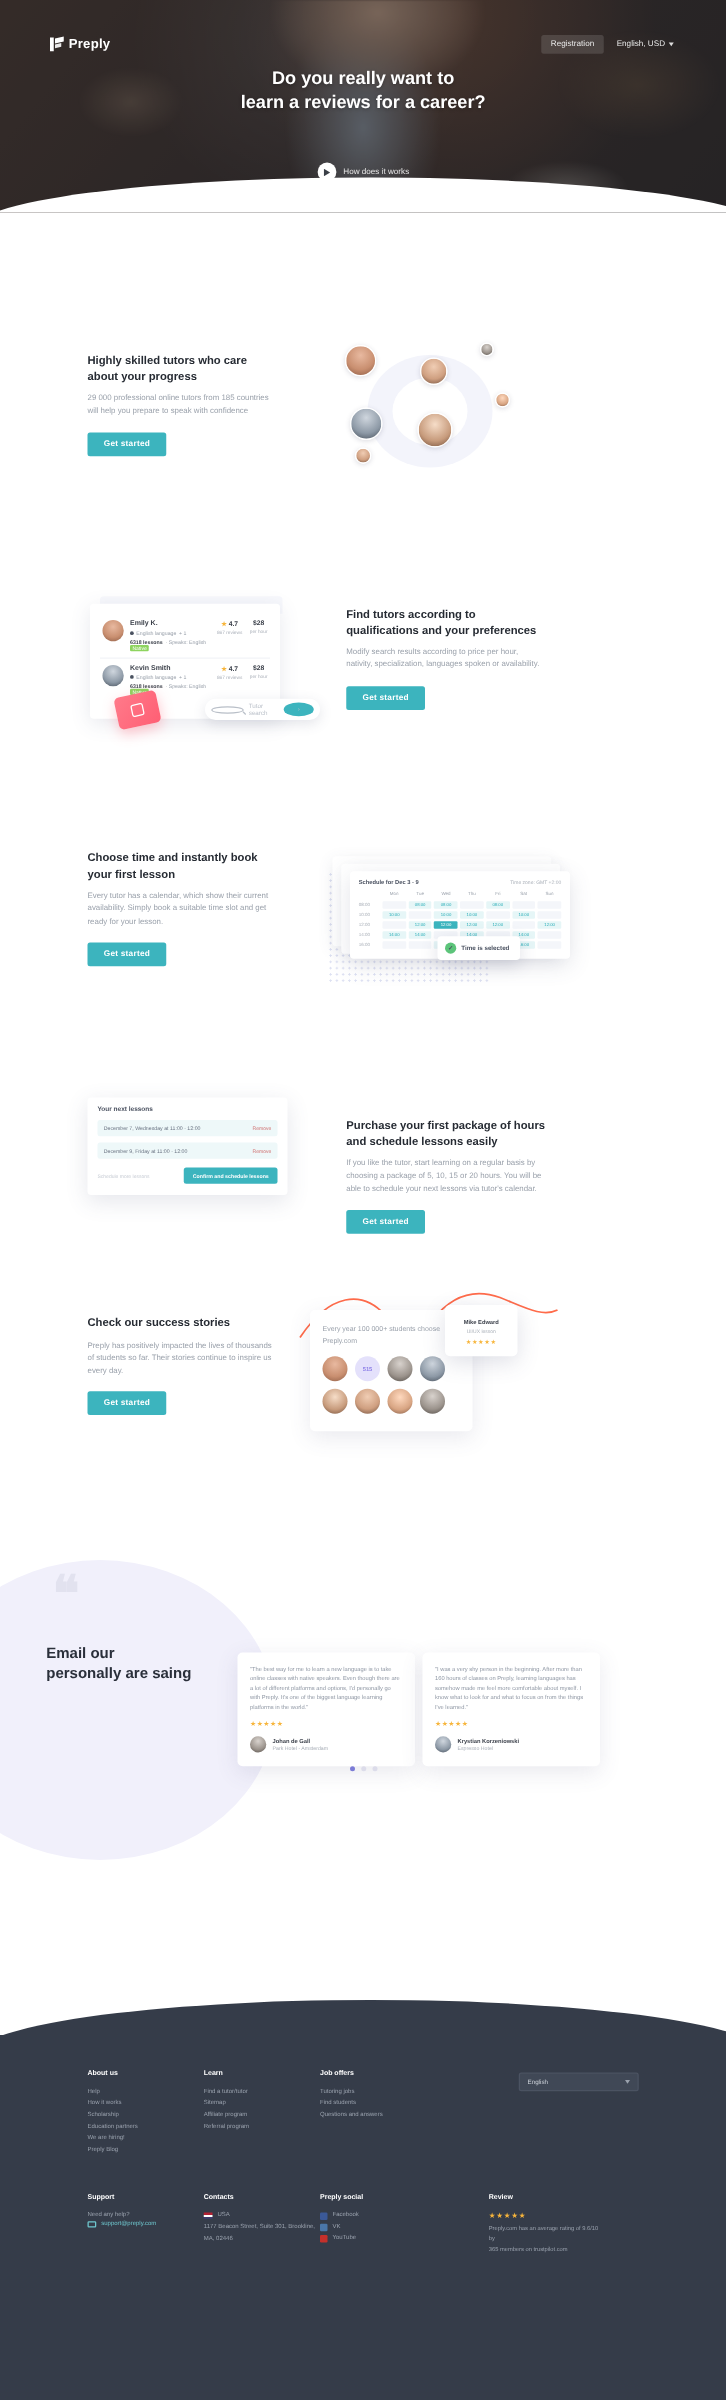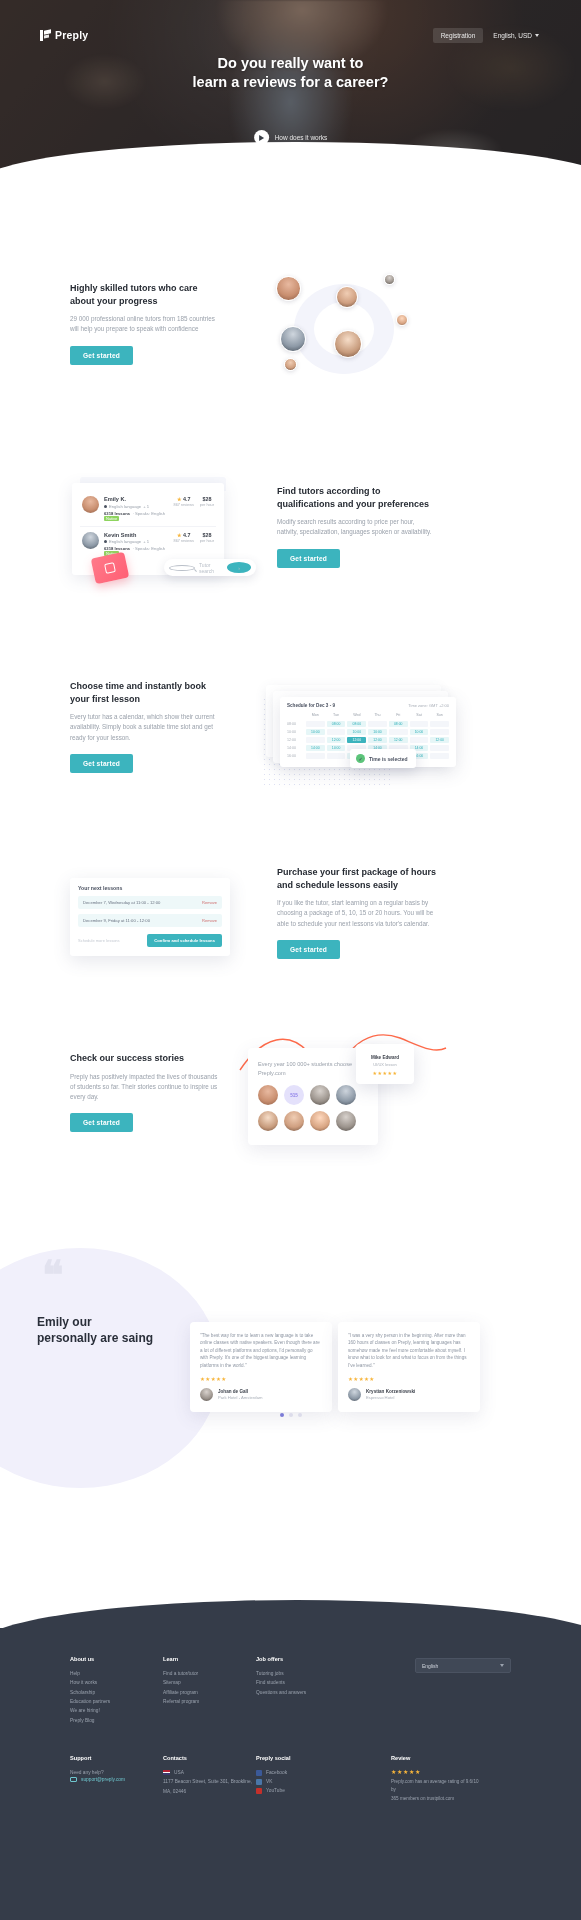--- a/index.html
+++ b/index.html
@@ -214,21 +214,21 @@
   .lesscard h4 { font-size: 5.2px; color: #4a5160; font-weight: bold; }
   .lrow {
     margin-top: 5px; background: #eef8f9; border-radius: 2px; padding: 4px 5px;
     display: flex; align-items: center; justify-content: space-between;
   }
   .lrow span { font-size: 4.2px; color: #6b7483; }
   .lrow em { font-size: 4px; color: #cf6f6f; font-style: normal; }
   .lfoot { display: flex; align-items: center; justify-content: space-between; margin-top: 7px; }
   .lfoot .ghost { font-size: 4px; color: #c6cbd3; }
   .lbtn { background: #3cb4be; color: #fff; font-size: 4.2px; font-weight: bold; padding: 4px 7px; border-radius: 2px; }
-  #sec4 .txtcol { position: absolute; left: 277px; top: 16px; width: 165px; }
+  #sec4 .txtcol { position: absolute; left: 277px; top: 44px; width: 165px; }
 
   
   #sec5 { top: 1030px; height: 160px; }
   #sec5 .txtcol { position: absolute; left: 70px; top: 22px; }
   .story-card {
     position: absolute; left: 248px; top: 18px; width: 130px; background: #fff;
     border-radius: 4px; box-shadow: 0 5px 18px rgba(80,85,120,.12); padding: 12px 10px 14px;
   }
   .story-card p { font-size: 5.6px; color: #9aa1ab; line-height: 1.55; }
   .stu-grid { margin-top: 8px; display: grid; grid-template-columns: repeat(4, 20px); gap: 6px; }
@@ -597,21 +597,21 @@
       <div class="pname">Mike Edward</div>
       <div class="prole">UI/UX lesson</div>
       <div class="pstars">★★★★★</div>
     </div>
   </div>
 
   <div class="sec" id="sec6">
     <div class="blob"></div>
     <div class="quote-mark">❝</div>
     <div class="what-title">
-      <div>Emily our</div>
+      <div>Email our</div>
       <div>personally are saing</div>
     </div>
 
     <div class="tcard" id="tcard1">
       <p>"The best way for me to learn a new language is to take online classes with native speakers. Even though there are a lot of different platforms and options, I'd personally go with Preply. It's one of the biggest language learning platforms in the world."</p>
       <div class="stars">★★★★★</div>
       <div class="tauth">
         <span class="a f3"></span>
         <div>
           <div class="n">Johan de Gall</div>

